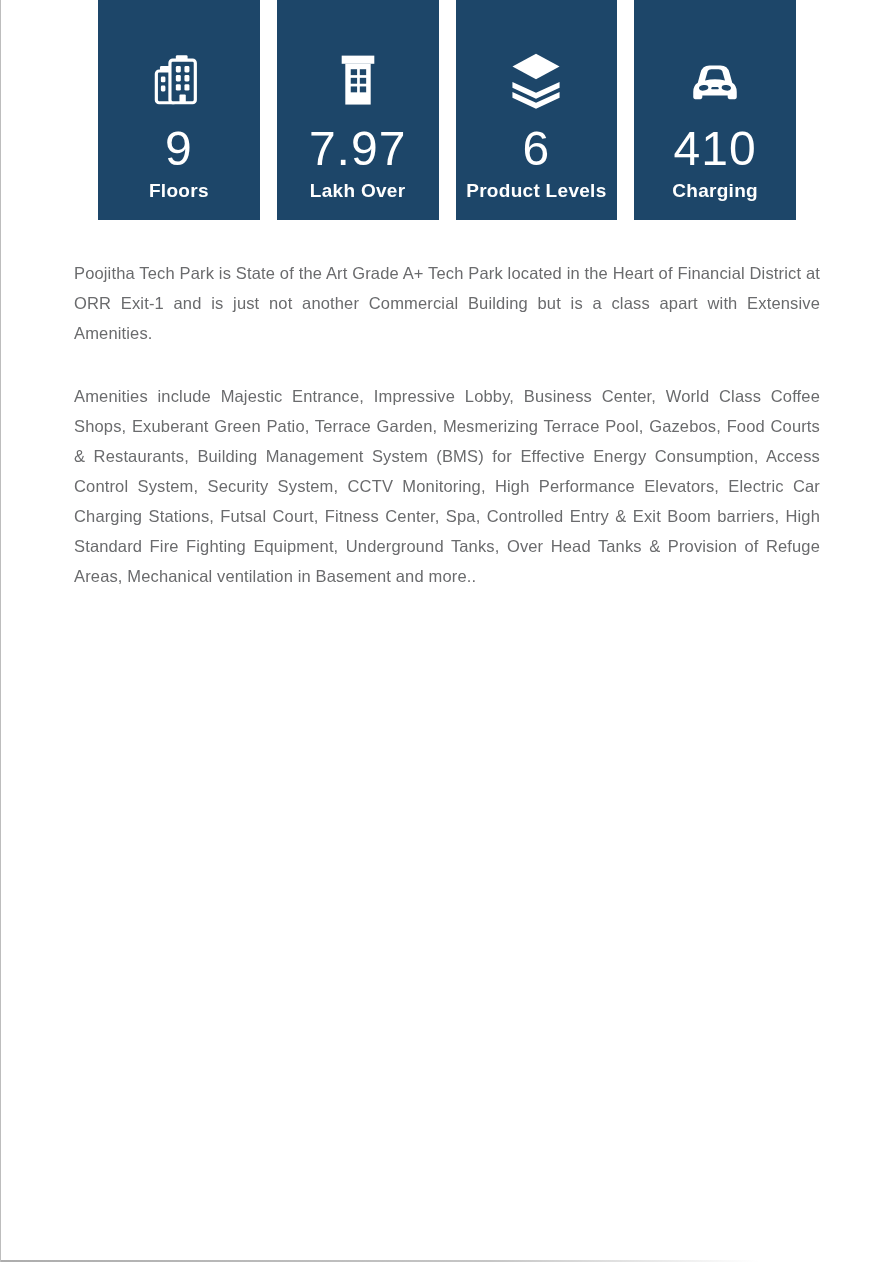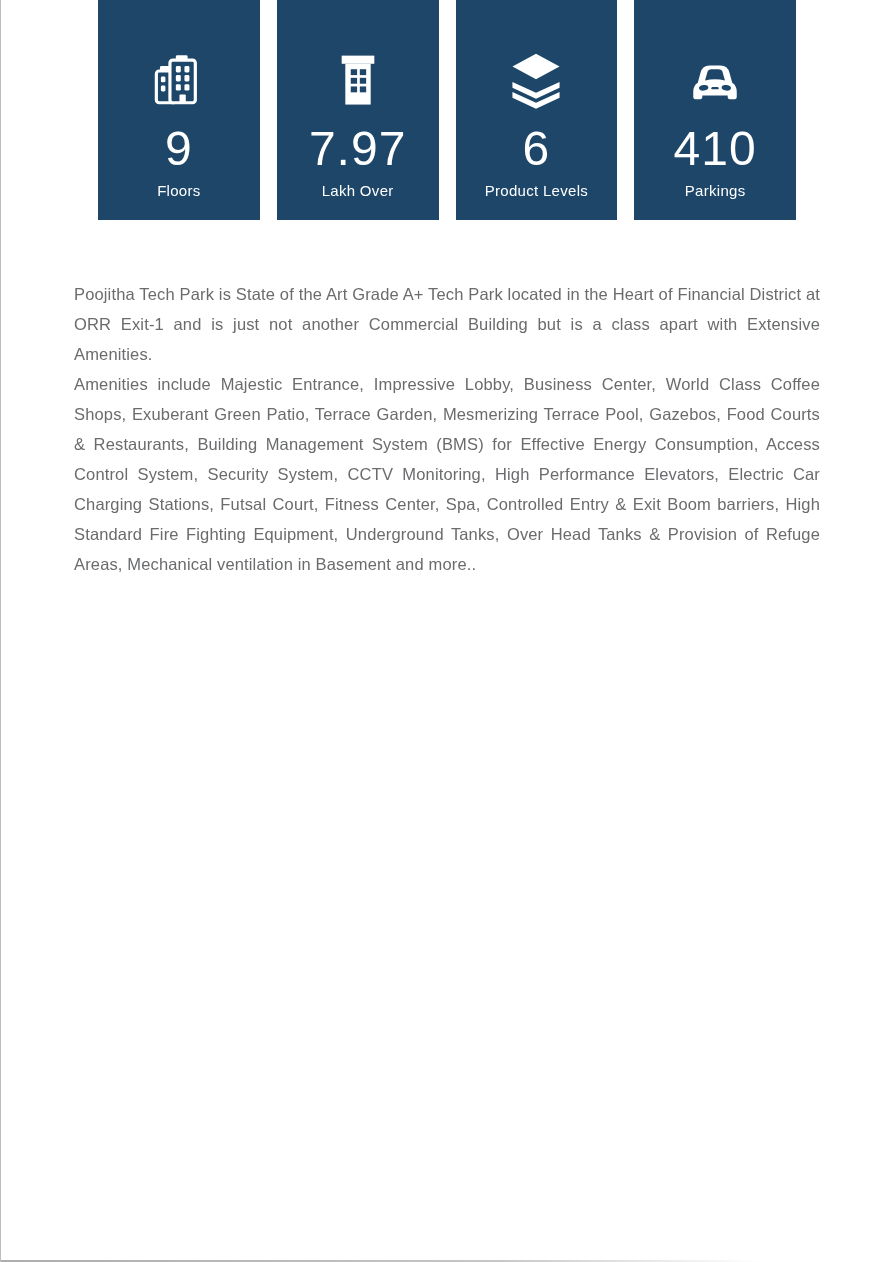--- a/index.html
+++ b/index.html
@@ -41,41 +41,41 @@
   .stat-icon svg { display: block; }
   .stat-value {
     margin-top: 12px;
     font-size: 48px;
     line-height: 54px;
     font-weight: 400;
     letter-spacing: 1px;
   }
   .stat-label {
     margin-top: 3px;
-    font-size: 15px;
+    font-size: 19px;
     line-height: 24px;
-    font-weight: 400;
+    font-weight: 700;
     letter-spacing: 0.3px;
     white-space: nowrap;
   }
   .content {
     position: absolute;
-    top: 279px;
+    top: 258px;
     left: 73px;
     width: 746px;
   }
   .content p {
     margin: 0;
     color: #6a6b6d;
     font-size: 16.5px;
     line-height: 30px;
     letter-spacing: 0.15px;
     text-align: justify;
   }
-  .content p + p { }
+  .content p + p { margin-top: 33px; }
 </style>
 </head>
 <body>
 
 <div class="page">
 
   <div class="stats-row">
 
     <div class="stat-card">
       <span class="stat-icon">
@@ -132,21 +132,21 @@
       <span class="stat-icon">
         <svg width="60" height="58" viewBox="0 0 64 64">
           <path fill="#ffffff" d="M8,44 Q8,37 13,34 L16,23 Q18,15 26,15 L38,15 Q46,15 48,23 L51,34 Q56,37 56,44 L56,50 Q56,52 54,52 L48,52 Q46,52 46,50 L46,48 L18,48 L18,50 Q18,52 16,52 L10,52 Q8,52 8,50 Z"></path>
           <path fill="#1d4669" d="M21,31.5 L24,21 Q25,19 28,19 L36,19 Q39,19 40,21 L43,31.5 Q32,28.5 21,31.5 Z"></path>
           <ellipse cx="19.5" cy="39.5" rx="5.2" ry="3" fill="#1d4669" transform="rotate(-9 19.5 39.5)"></ellipse>
           <ellipse cx="44.5" cy="39.5" rx="5.2" ry="3" fill="#1d4669" transform="rotate(9 44.5 39.5)"></ellipse>
           <rect x="28" y="38.6" width="8" height="2.6" rx="1.3" fill="#1d4669"></rect>
         </svg>
       </span>
       <div class="stat-value">410</div>
-      <div class="stat-label">Parkings</div>
+      <div class="stat-label">Charging</div>
     </div>
 
   </div>
 
   <div class="content">
     <p>Poojitha Tech Park is State of the Art Grade A+ Tech Park located in the Heart of Financial District at ORR Exit-1 and is just not another Commercial Building but is a class apart with Extensive Amenities.</p>
     <p>Amenities include Majestic Entrance, Impressive Lobby, Business Center, World Class Coffee Shops, Exuberant Green Patio, Terrace Garden, Mesmerizing Terrace Pool, Gazebos, Food Courts &amp; Restaurants, Building Management System (BMS) for Effective Energy Consumption, Access Control System, Security System, CCTV Monitoring, High Performance Elevators, Electric Car Charging Stations, Futsal Court, Fitness Center, Spa, Controlled Entry &amp; Exit Boom barriers, High Standard Fire Fighting Equipment, Underground Tanks, Over Head Tanks &amp; Provision of Refuge Areas, Mechanical ventilation in Basement and more..</p>
   </div>
 
   <div class="bottom-edge"></div>

